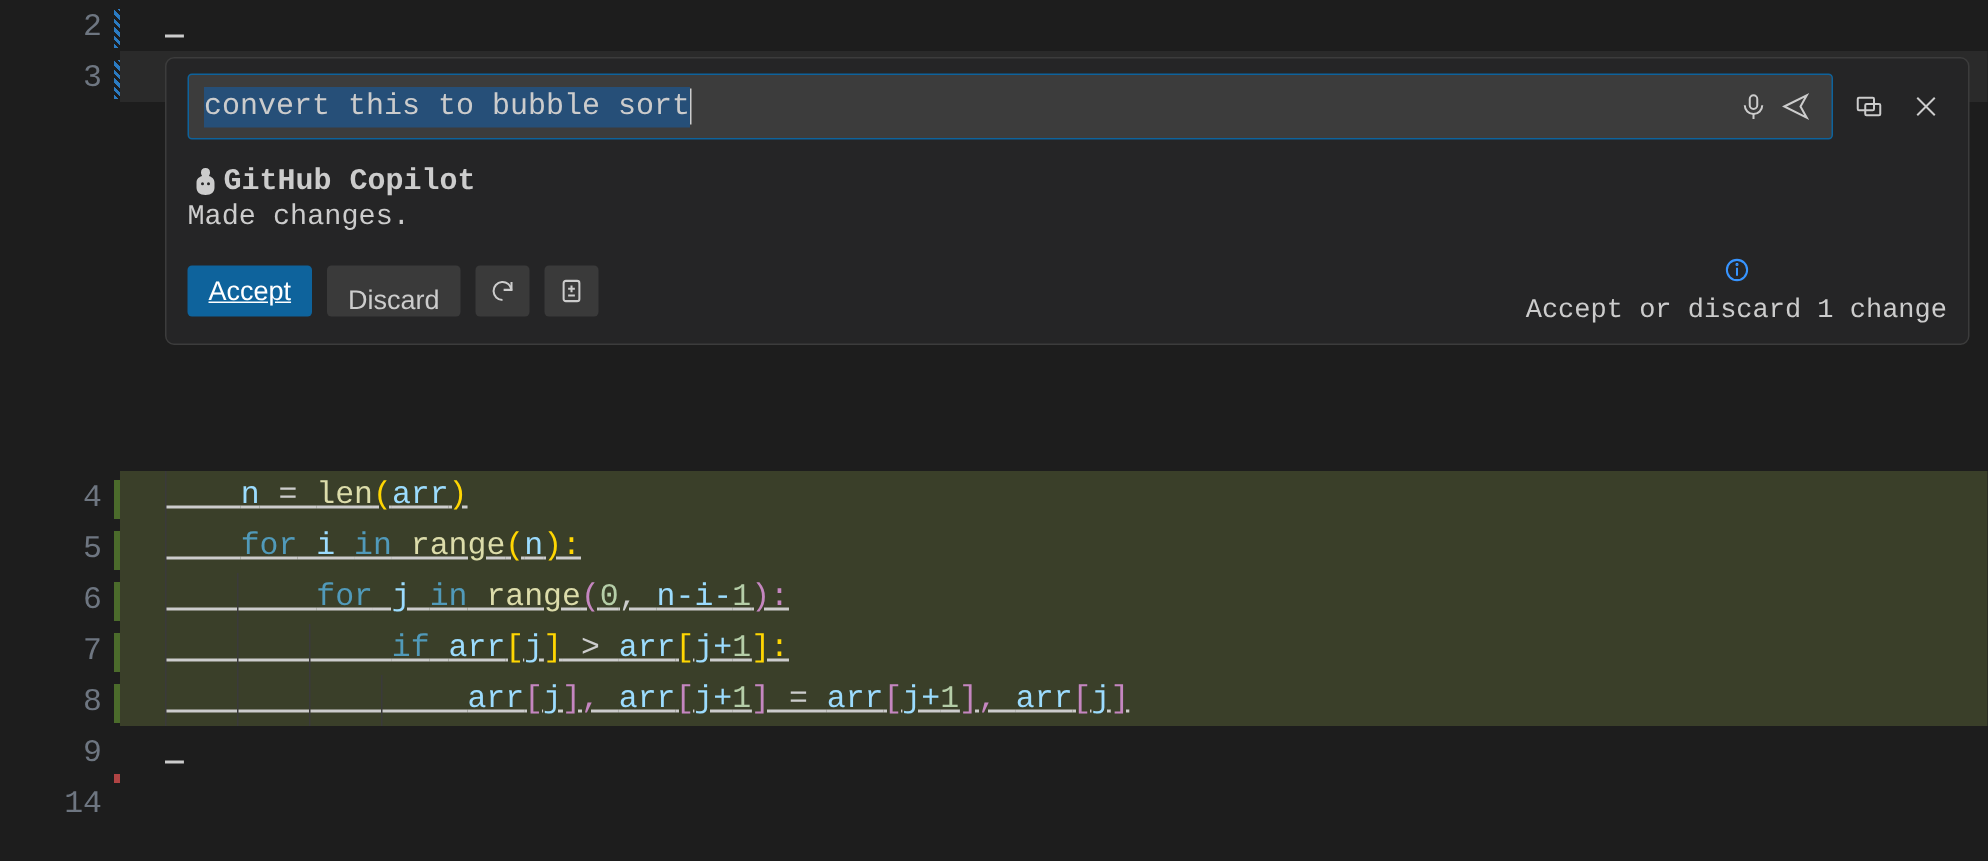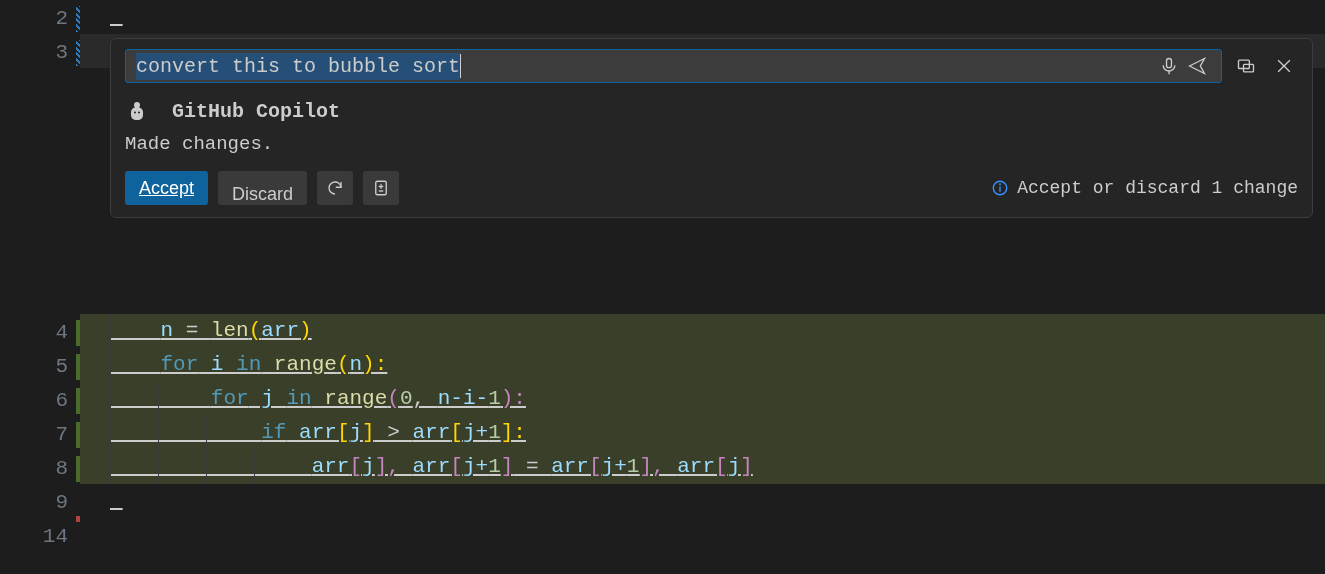--- a/index.html
+++ b/index.html
@@ -97,21 +97,21 @@
     align-items:center;
     gap:10px;
   }
   .inline-input {
     flex:1;
     display:flex;
     align-items:center;
     background:#3c3c3c;
     border:1px solid #0e639c;
     border-radius:3px;
-    height:34px;
+    height:44px;
     padding:0 10px;
     color:#cccccc;
     font-size:20px;
   }
   .inline-input .text-sel {
     background:#264f78;
     padding:2px 0;
   }
   .inline-input .cursor {
     display:inline-block;
@@ -122,31 +122,31 @@
   }
   .icon-btn {
     width:28px;height:28px;
     display:flex;align-items:center;justify-content:center;
     color:#cccccc;
     cursor:pointer;
     border-radius:4px;
   }
   .icon-btn svg { width:20px;height:20px;stroke:currentColor;fill:none;stroke-width:1.6; }
   .copilot-row {
-    display:flex;align-items:center;gap:23px;
+    display:flex;align-items:center;gap:0;
     margin-top:16px;
     font-size:20px;
     color:#cccccc;
   }
   .copilot-row .copilot-icon {
     width:24px;height:24px;
   }
   .copilot-title { font-weight:600; }
   .status-text {
-    margin-top:10px;
+    margin-top:0;
     font-size:19px;
     color:#cccccc;
   }
   .action-row {
     display:flex;
     align-items:center;
     gap:10px;
     margin-top:16px;
   }
   .btn {
@@ -160,20 +160,21 @@
   }
   .btn.primary { background:#0e639c; color:#fff;text-decoration:underline; }
   .btn.secondary { background:#3a3a3a; color:#ccc;align-items:flex-end; }
   .btn.icon-only { width:36px; justify-content:center; padding:0; background:#3a3a3a; }
   .btn.icon-only svg { width:18px;height:18px;stroke:#ccc;fill:none;stroke-width:1.8; }
   .action-row .spacer-flex { flex:1; }
   .hint {
     display:flex;align-items:center;gap:8px;
     color:#cccccc;
     font-size:18px;
+    flex-direction:column;
   }
   .hint svg { width:18px;height:18px;stroke:#3794ff;fill:none;stroke-width:1.8; }
 </style>
 </head>
 <body>
 
 <div class="editor">
   <div class="gutter">
     <div class="ln"><span>2</span><span class="marker mod"></span></div>
     <div class="ln"><span>3</span><span class="marker mod"></span></div>

